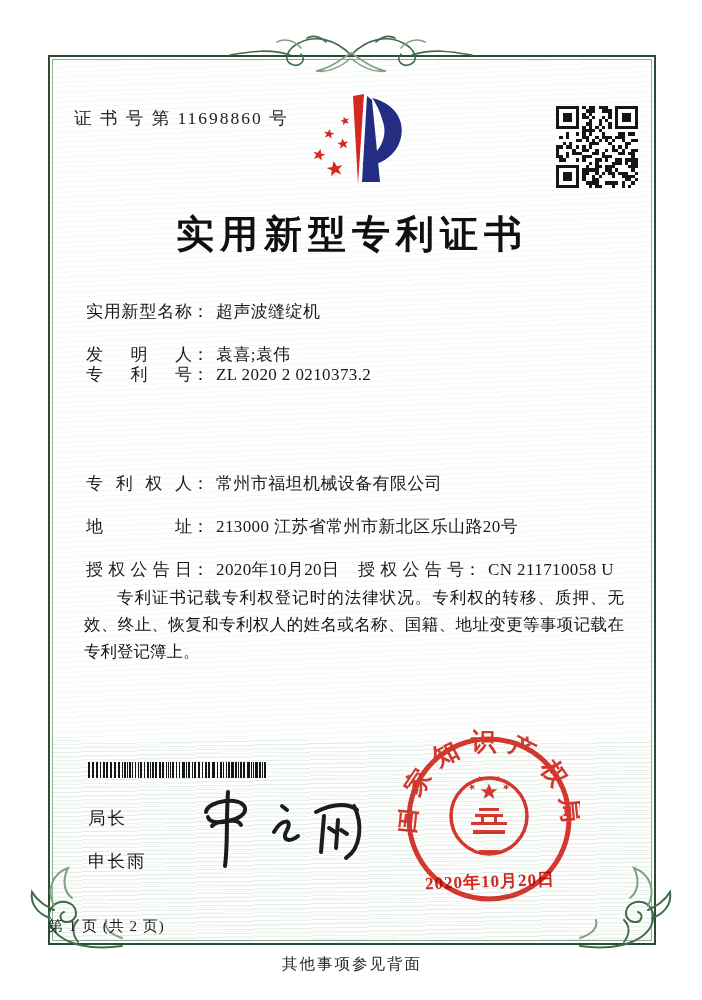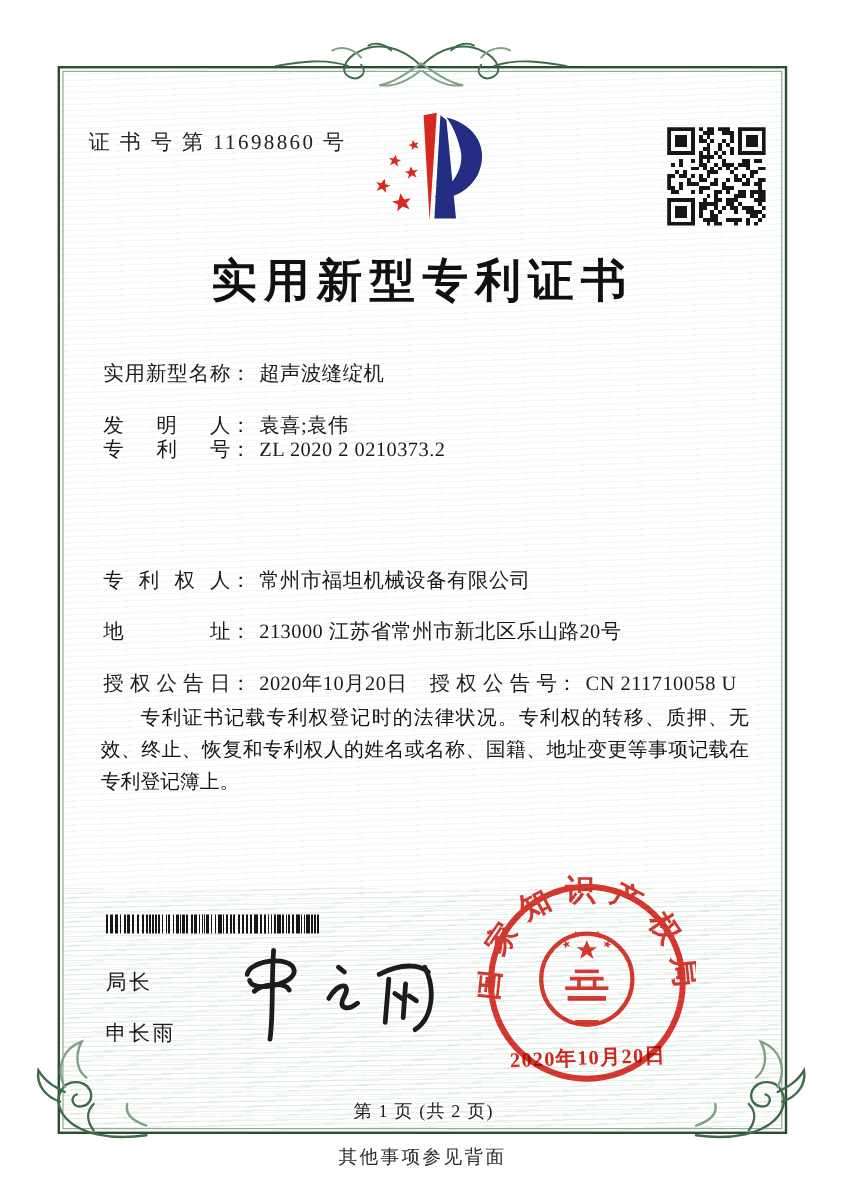--- a/index.html
+++ b/index.html
@@ -41,21 +41,21 @@
   .director-label{position:absolute;left:88px;top:806px;font-size:17.5px;letter-spacing:2px;z-index:4;}
   .director-name{position:absolute;left:88px;top:836px;font-size:17.5px;letter-spacing:2px;z-index:4;margin-top:13px;}
   .signature{position:absolute;left:190px;top:776px;width:182px;height:100px;z-index:4;}
 
   .seal-wrap{position:absolute;left:398px;top:728px;width:182px;height:182px;z-index:5;
              mix-blend-mode:multiply;opacity:0.92;}
   .seal-date{position:absolute;left:402px;top:870px;width:176px;text-align:center;z-index:6;
              color:#d5281e;font-size:17px;font-weight:600;letter-spacing:1px;transform:rotate(-2deg);
              mix-blend-mode:multiply;}
 
-  .page-num{position:absolute;left:48px;top:917px;width:520px;text-align:center;font-size:15px;letter-spacing:1px;z-index:4;padding-left:45px;}
+  .page-num{position:absolute;left:48px;top:917px;width:520px;font-size:15px;letter-spacing:1px;z-index:4;}
   .back-note{position:absolute;left:48px;top:954px;width:608px;text-align:center;font-size:15.5px;letter-spacing:2px;color:#2a2a2a;z-index:4;}
 </style>
 </head>
 <body>
 
 <div class="page">
 
   <div class="frame"></div>
   <div class="texture"></div>
 

